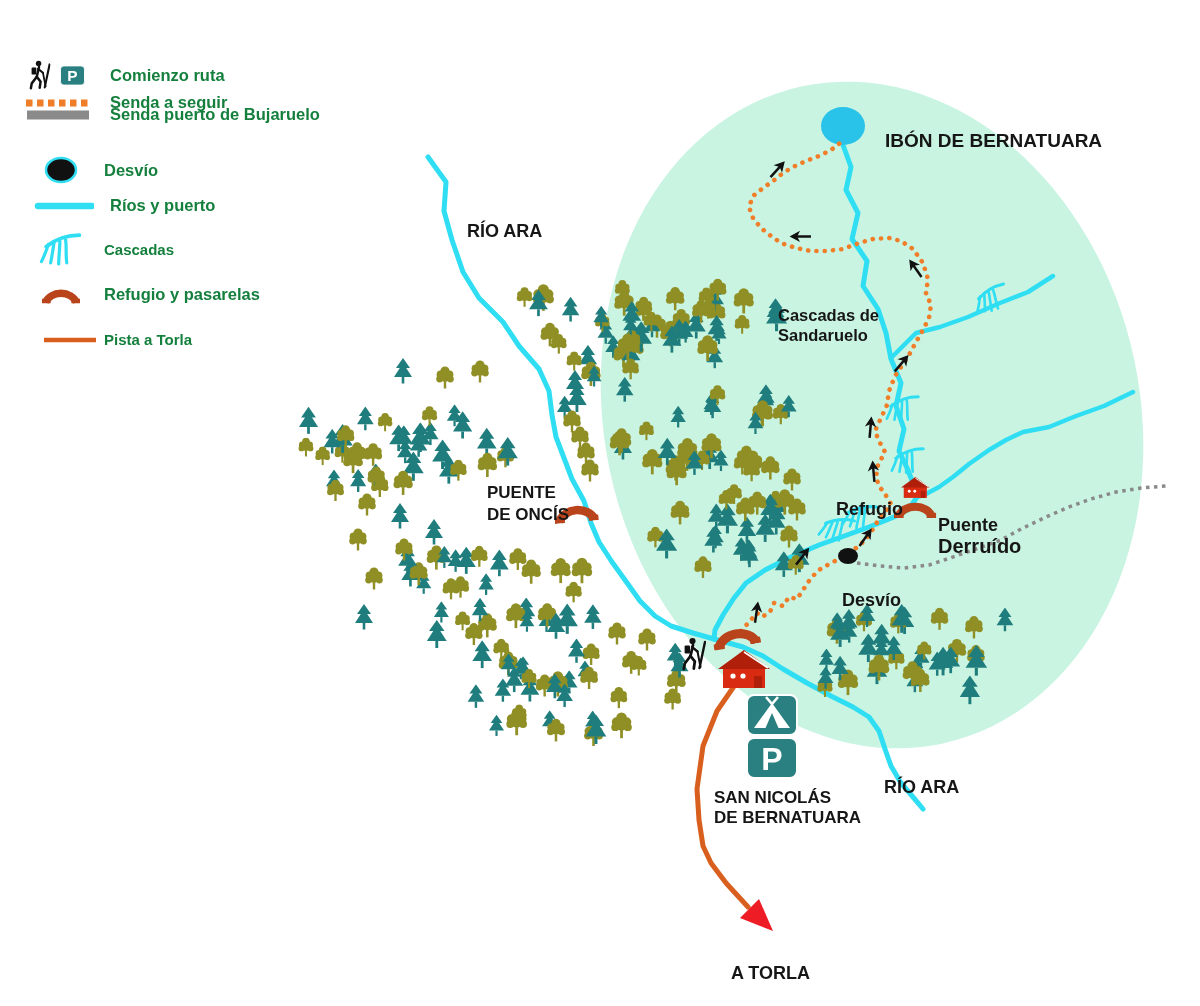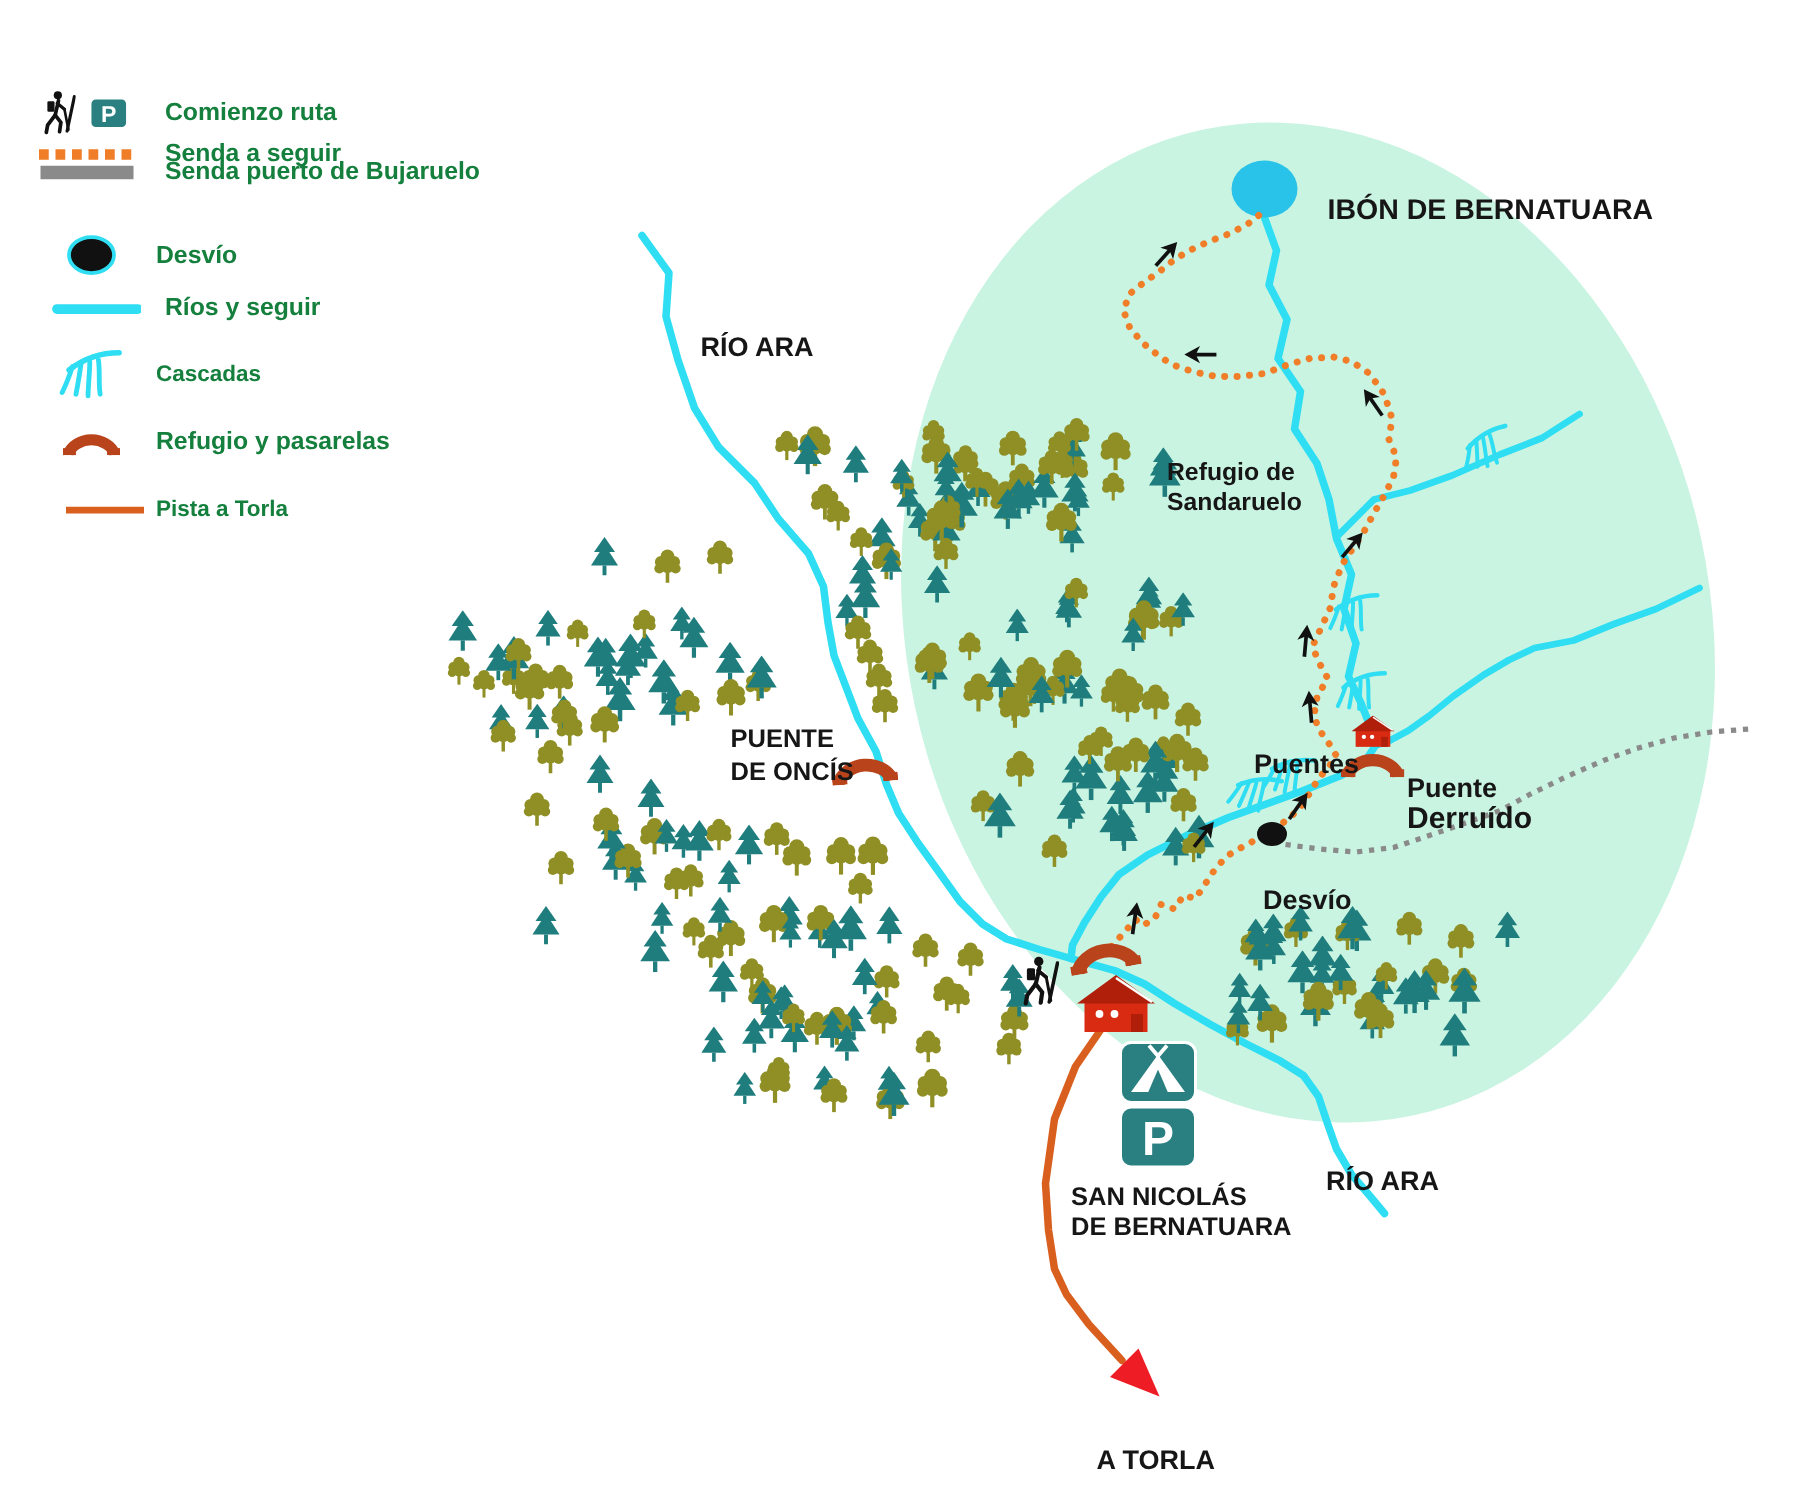--- a/index.html
+++ b/index.html
@@ -395,25 +395,25 @@
         <use href="#sym-house" width="52" height="40" transform="translate(901 477) scale(0.55) rotate(0 26 20)"></use>
         <use href="#sym-house" width="52" height="40" transform="translate(718 650) scale(1) rotate(0 26 20)"></use>
         <use href="#sym-signcamp" width="52" height="42" transform="translate(746 694) scale(1) rotate(0 26 21)"></use>
         <use href="#sym-signp" width="52" height="42" transform="translate(746 737) scale(1) rotate(0 26 21)"></use>
         <use href="#sym-hiker" width="26" height="34" transform="translate(680 637) scale(1) rotate(0 13 17)" style="color: rgb(17, 17, 17);"></use>
       </g>
   </svg>
 
   <div class="maplabel" style="left:885px;top:114px;font-size:19px;">IBÓN DE BERNATUARA</div>
   <div class="maplabel" style="left:467px;top:205px;font-size:18px;">RÍO ARA</div>
-  <div class="maplabel" style="left:778px;top:290px;font-size:16.5px;">Refugio de</div>
+  <div class="maplabel" style="left:778px;top:290px;font-size:16.5px;">Cascadas de</div>
   <div class="maplabel" style="left:778px;top:310px;font-size:16.5px;">Sandaruelo</div>
   <div class="maplabel" style="left:487px;top:467px;font-size:17px;">PUENTE</div>
   <div class="maplabel" style="left:487px;top:489px;font-size:17px;">DE ONCÍS</div>
-  <div class="maplabel" style="left:836px;top:483px;font-size:18px;">Puentes</div>
+  <div class="maplabel" style="left:836px;top:483px;font-size:18px;">Refugio</div>
   <div class="maplabel" style="left:938px;top:499px;font-size:18px;">Puente</div>
   <div class="maplabel" style="left:938px;top:519px;font-size:20px;">Derruído</div>
   <div class="maplabel" style="left:842px;top:574px;font-size:18px;">Desvío</div>
   <div class="maplabel" style="left:884px;top:761px;font-size:18px;">RÍO ARA</div>
   <div class="maplabel" style="left:714px;top:772px;font-size:17px;">SAN NICOLÁS</div>
   <div class="maplabel" style="left:714px;top:792px;font-size:17px;">DE BERNATUARA</div>
   <div class="maplabel" style="left:731px;top:947px;font-size:18px;">A TORLA</div>
 
   <div class="lrow" style="top:60px;">
     <span class="lic left">
@@ -453,21 +453,21 @@
     </span>
     <span class="llab">Desvío</span>
   </div>
 
   <div class="lrow" style="top:196px;">
     <span class="lic left">
       <svg width="70" height="12" viewBox="0 0 70 12">
         <line x1="14" y1="6" x2="68" y2="6" stroke="#2fdef2" stroke-width="6.5" stroke-linecap="round"></line>
       </svg>
     </span>
-    <span class="llab">Ríos y seguir</span>
+    <span class="llab">Ríos y puerto</span>
   </div>
 
   <div class="lrow" style="top:231px;">
     <span class="lic">
       <svg width="46" height="36" viewBox="0 0 40 30" style="color:#2fdef2;">
         <use href="#sym-cascade" width="40" height="30"></use>
       </svg>
     </span>
     <span class="llab sm">Cascadas</span>
   </div>

